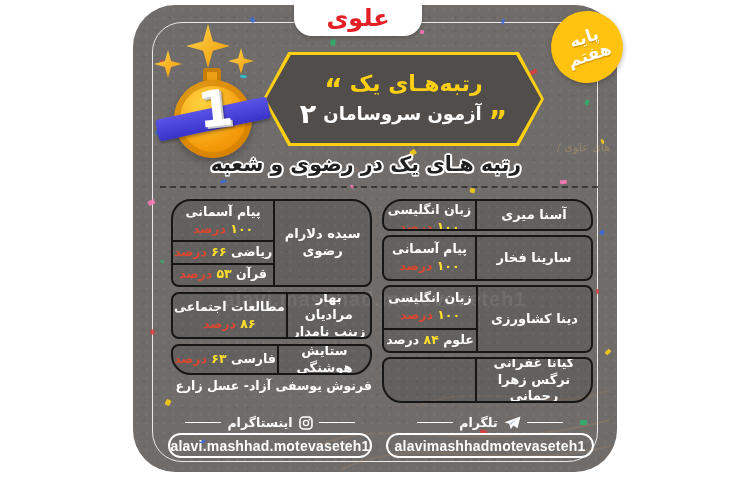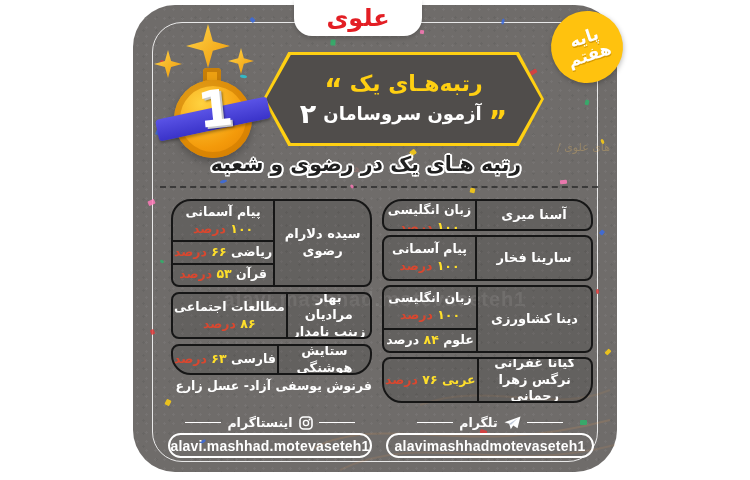--- a/index.html
+++ b/index.html
@@ -244,25 +244,20 @@
           </div>
           <div class="subj-cell" style="flex-grow: 1;">
             <div class="subj-line"><span style="color: rgb(255, 255, 255);">علوم </span><span style="color: rgb(255, 223, 43);">۸۴ </span><span style="color: rgb(255, 255, 255);">درصد</span></div>
           </div>
         </div>
       </div>
       <div class="t-row" style="height: 46px;">
         <div class="name-cell" style="width: 116px;">
           <div>کیانا غفرانی</div>
           <div>نرگس زهرا رحمانی</div>
-        </div>
-        <div class="subj-stack">
-          <div class="subj-cell" style="flex-grow: 1;">
-            <div class="subj-line"><span style="color: rgb(255, 223, 43);">عربی </span><span style="color: rgb(255, 223, 43);">۷۶ </span><span style="color: rgb(217, 71, 47);">درصد</span></div>
-          </div>
         </div>
       </div>
     </div>
 
   <div class="progress">
     <div class="progress-names">فرنوش یوسفی آزاد- عسل زارع</div>
   </div>
 
   <div class="social instagram">
     <div class="label-row">

